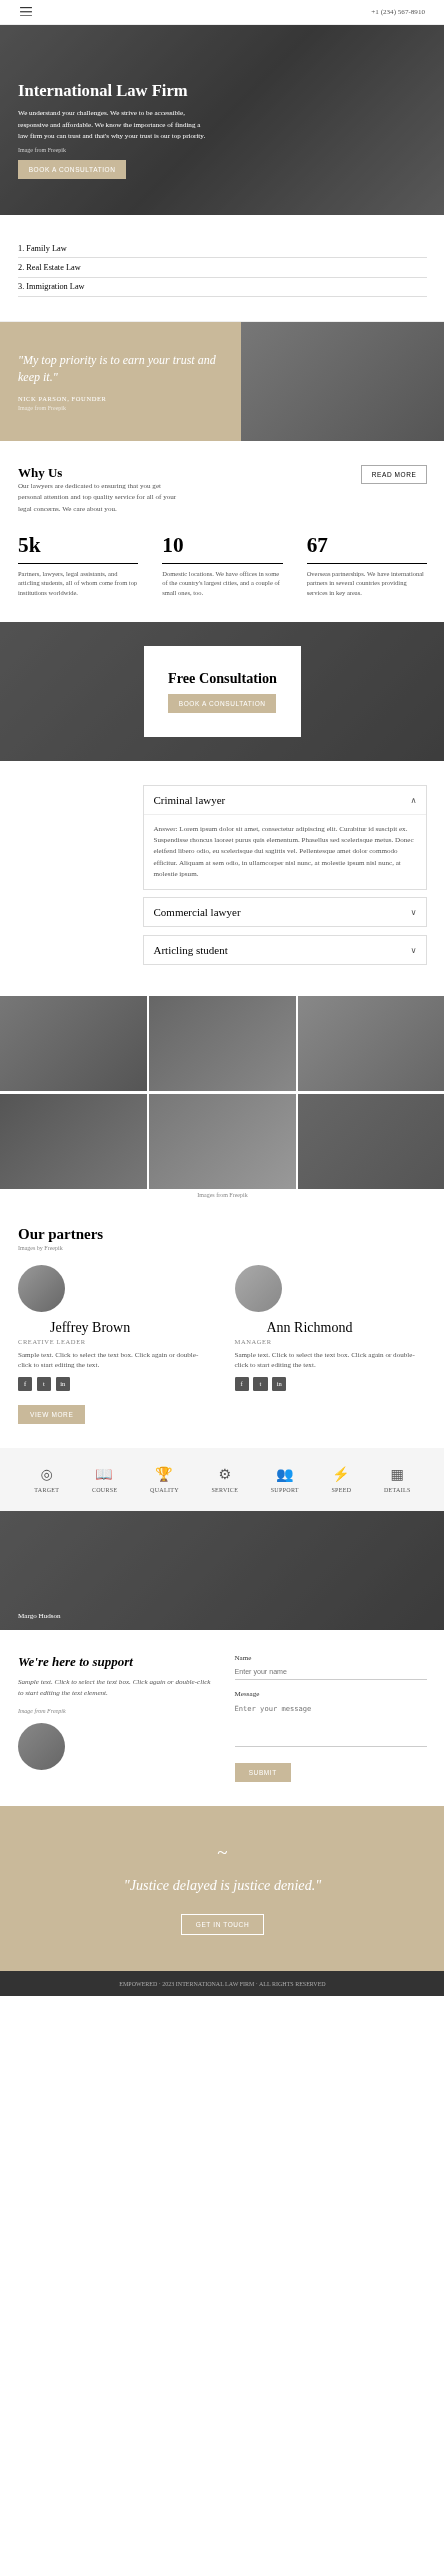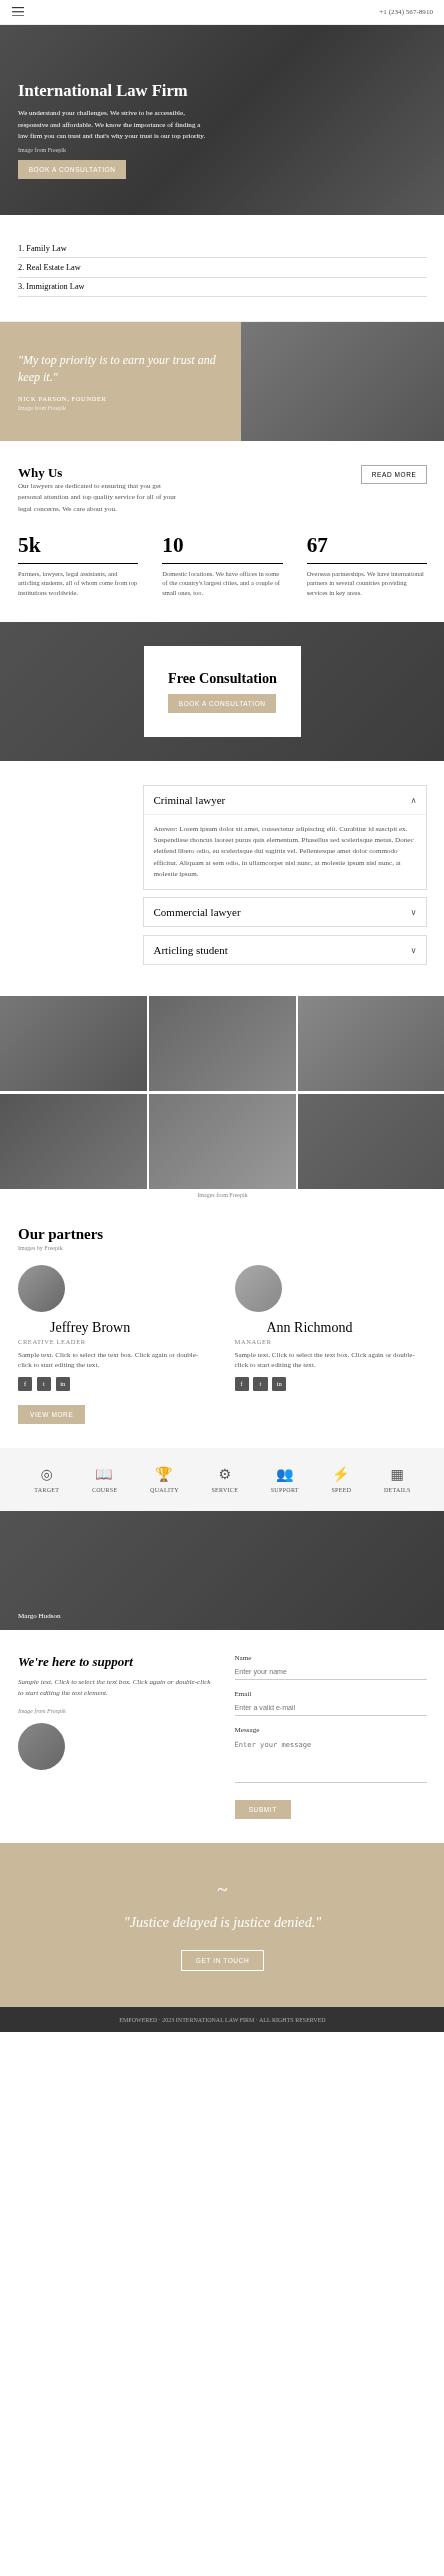--- a/index.html
+++ b/index.html
@@ -1,19 +1,19 @@
 <!DOCTYPE html>
 <html style="font-size:9.5px"><head>
   <meta charset="utf-8">
   <style>
     * { box-sizing: border-box; margin: 0; padding: 0; }
     body { font-family: 'Georgia', serif; width: 445px; background: #fff; overflow-x: hidden; }
 
     
-    .nav { background: #fff; display: flex; align-items: center; justify-content: space-between; padding: 6px 12px; border-bottom: 0.6px solid #eee; }
+    .nav { background: #fff; display: flex; align-items: center; justify-content: space-between; padding: 6px 20px; border-bottom: 0.6px solid #eee; }
     .nav-menu { font-size: 10.7px; cursor: pointer; }
     .nav-phone { font-size: 7.1px; color: #555; }
 
     
     .hero { position: relative; width: 445px; height: 190px; background: #888; overflow: hidden; }
     .hero-bg { width: 100%; height: 100%; background: linear-gradient(135deg, #7a7a7a 0%, #555 50%, #888 100%); }
     .hero-overlay { position: absolute; top: 0; left: 0; width: 100%; height: 100%; background: rgba(0,0,0,0.35); }
     .hero-content { position: absolute; bottom: 36px; left: 18px; color: #fff; max-width: 190px; }
     .hero-title { font-size: 16.6px; font-weight: bold; line-height: 1.2; margin-bottom: 7.1px; }
     .hero-text { font-size: 7.1px; line-height: 1.6; margin-bottom: 4.7px; }
@@ -324,24 +324,20 @@
     <p class="support-text">Sample text. Click to select the text box. Click again or double-click to start editing the text element.</p>
     <p class="support-credit">Image from Freepik</p>
     <div class="support-avatar"></div>
   </div>
   <div class="support-right">
     <div class="form-group">
       <label class="form-label">Name</label>
       <input class="form-input" type="text" placeholder="Enter your name" style="">
     </div>
     <div class="form-group">
-      <label class="form-label">Email</label>
-      <input class="form-input" type="email" placeholder="Enter a valid e-mail" style="">
-    </div>
-    <div class="form-group">
       <label class="form-label">Message</label>
       <textarea class="form-textarea" placeholder="Enter your message" style=""></textarea>
     </div>
     <button class="submit-btn">SUBMIT</button>
   </div>
 </section>
 
 <section class="final-section">
   <div class="signature">~</div>
   <blockquote class="final-quote">"Justice delayed is justice denied."</blockquote>

